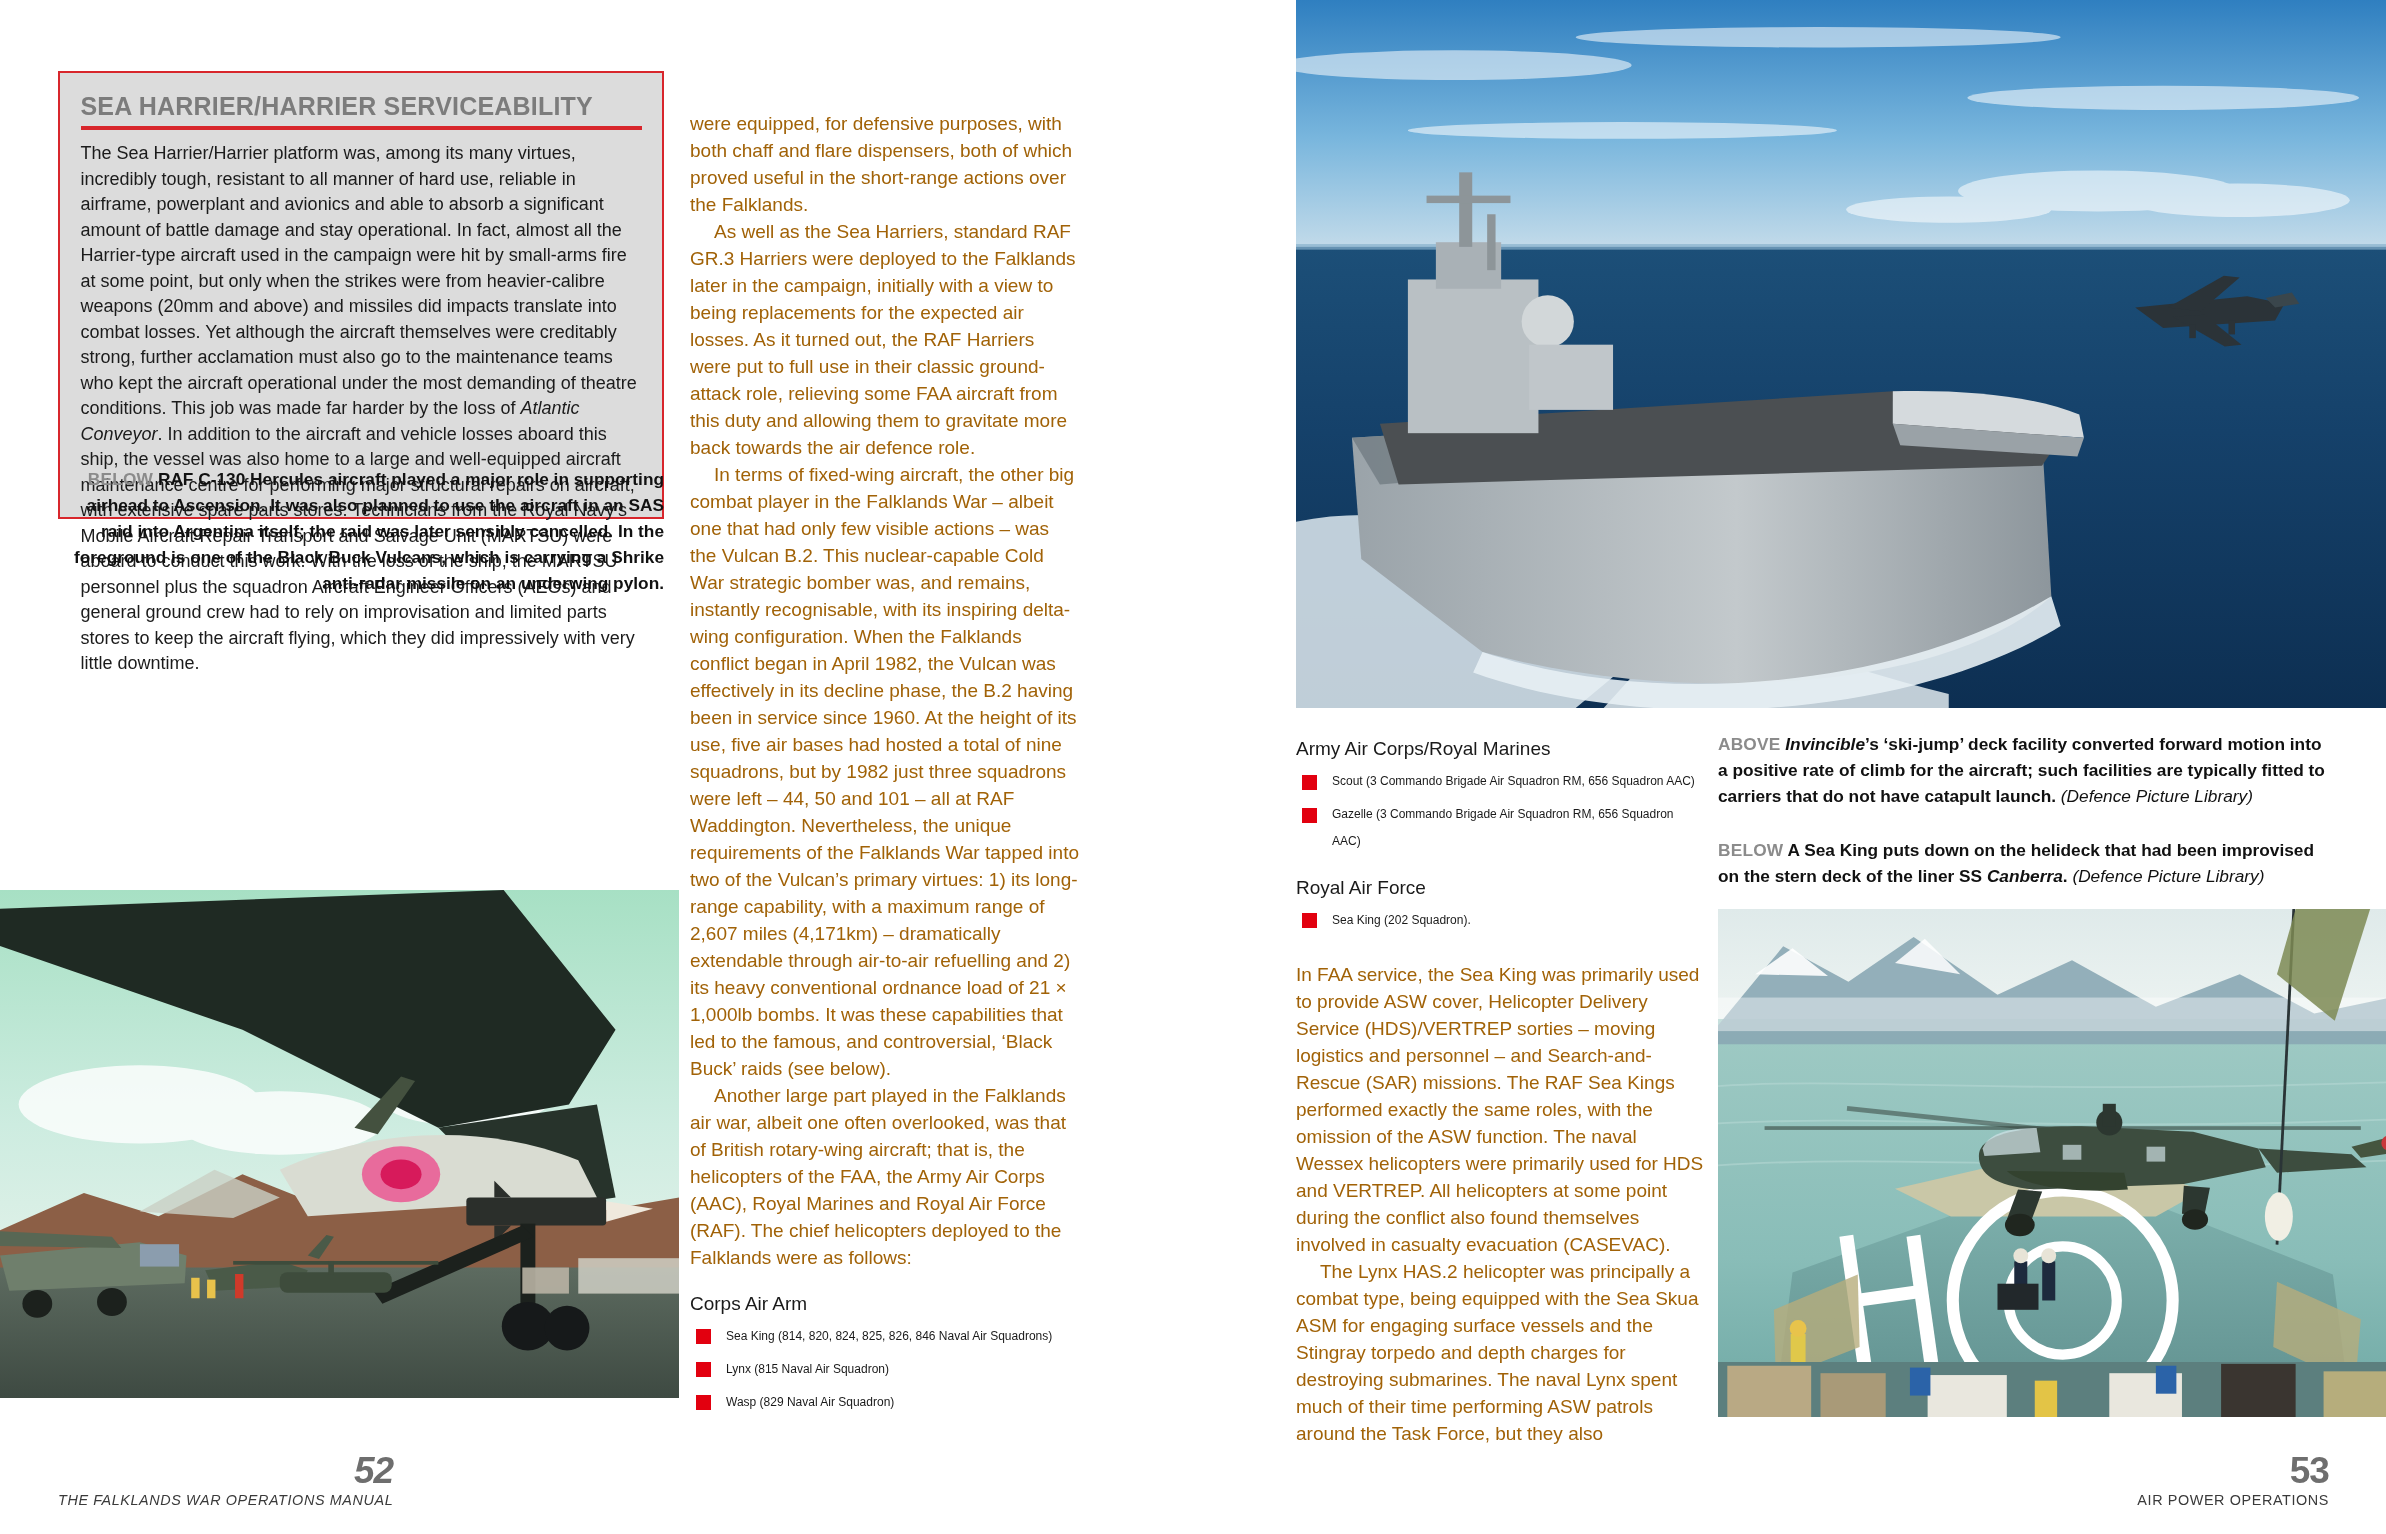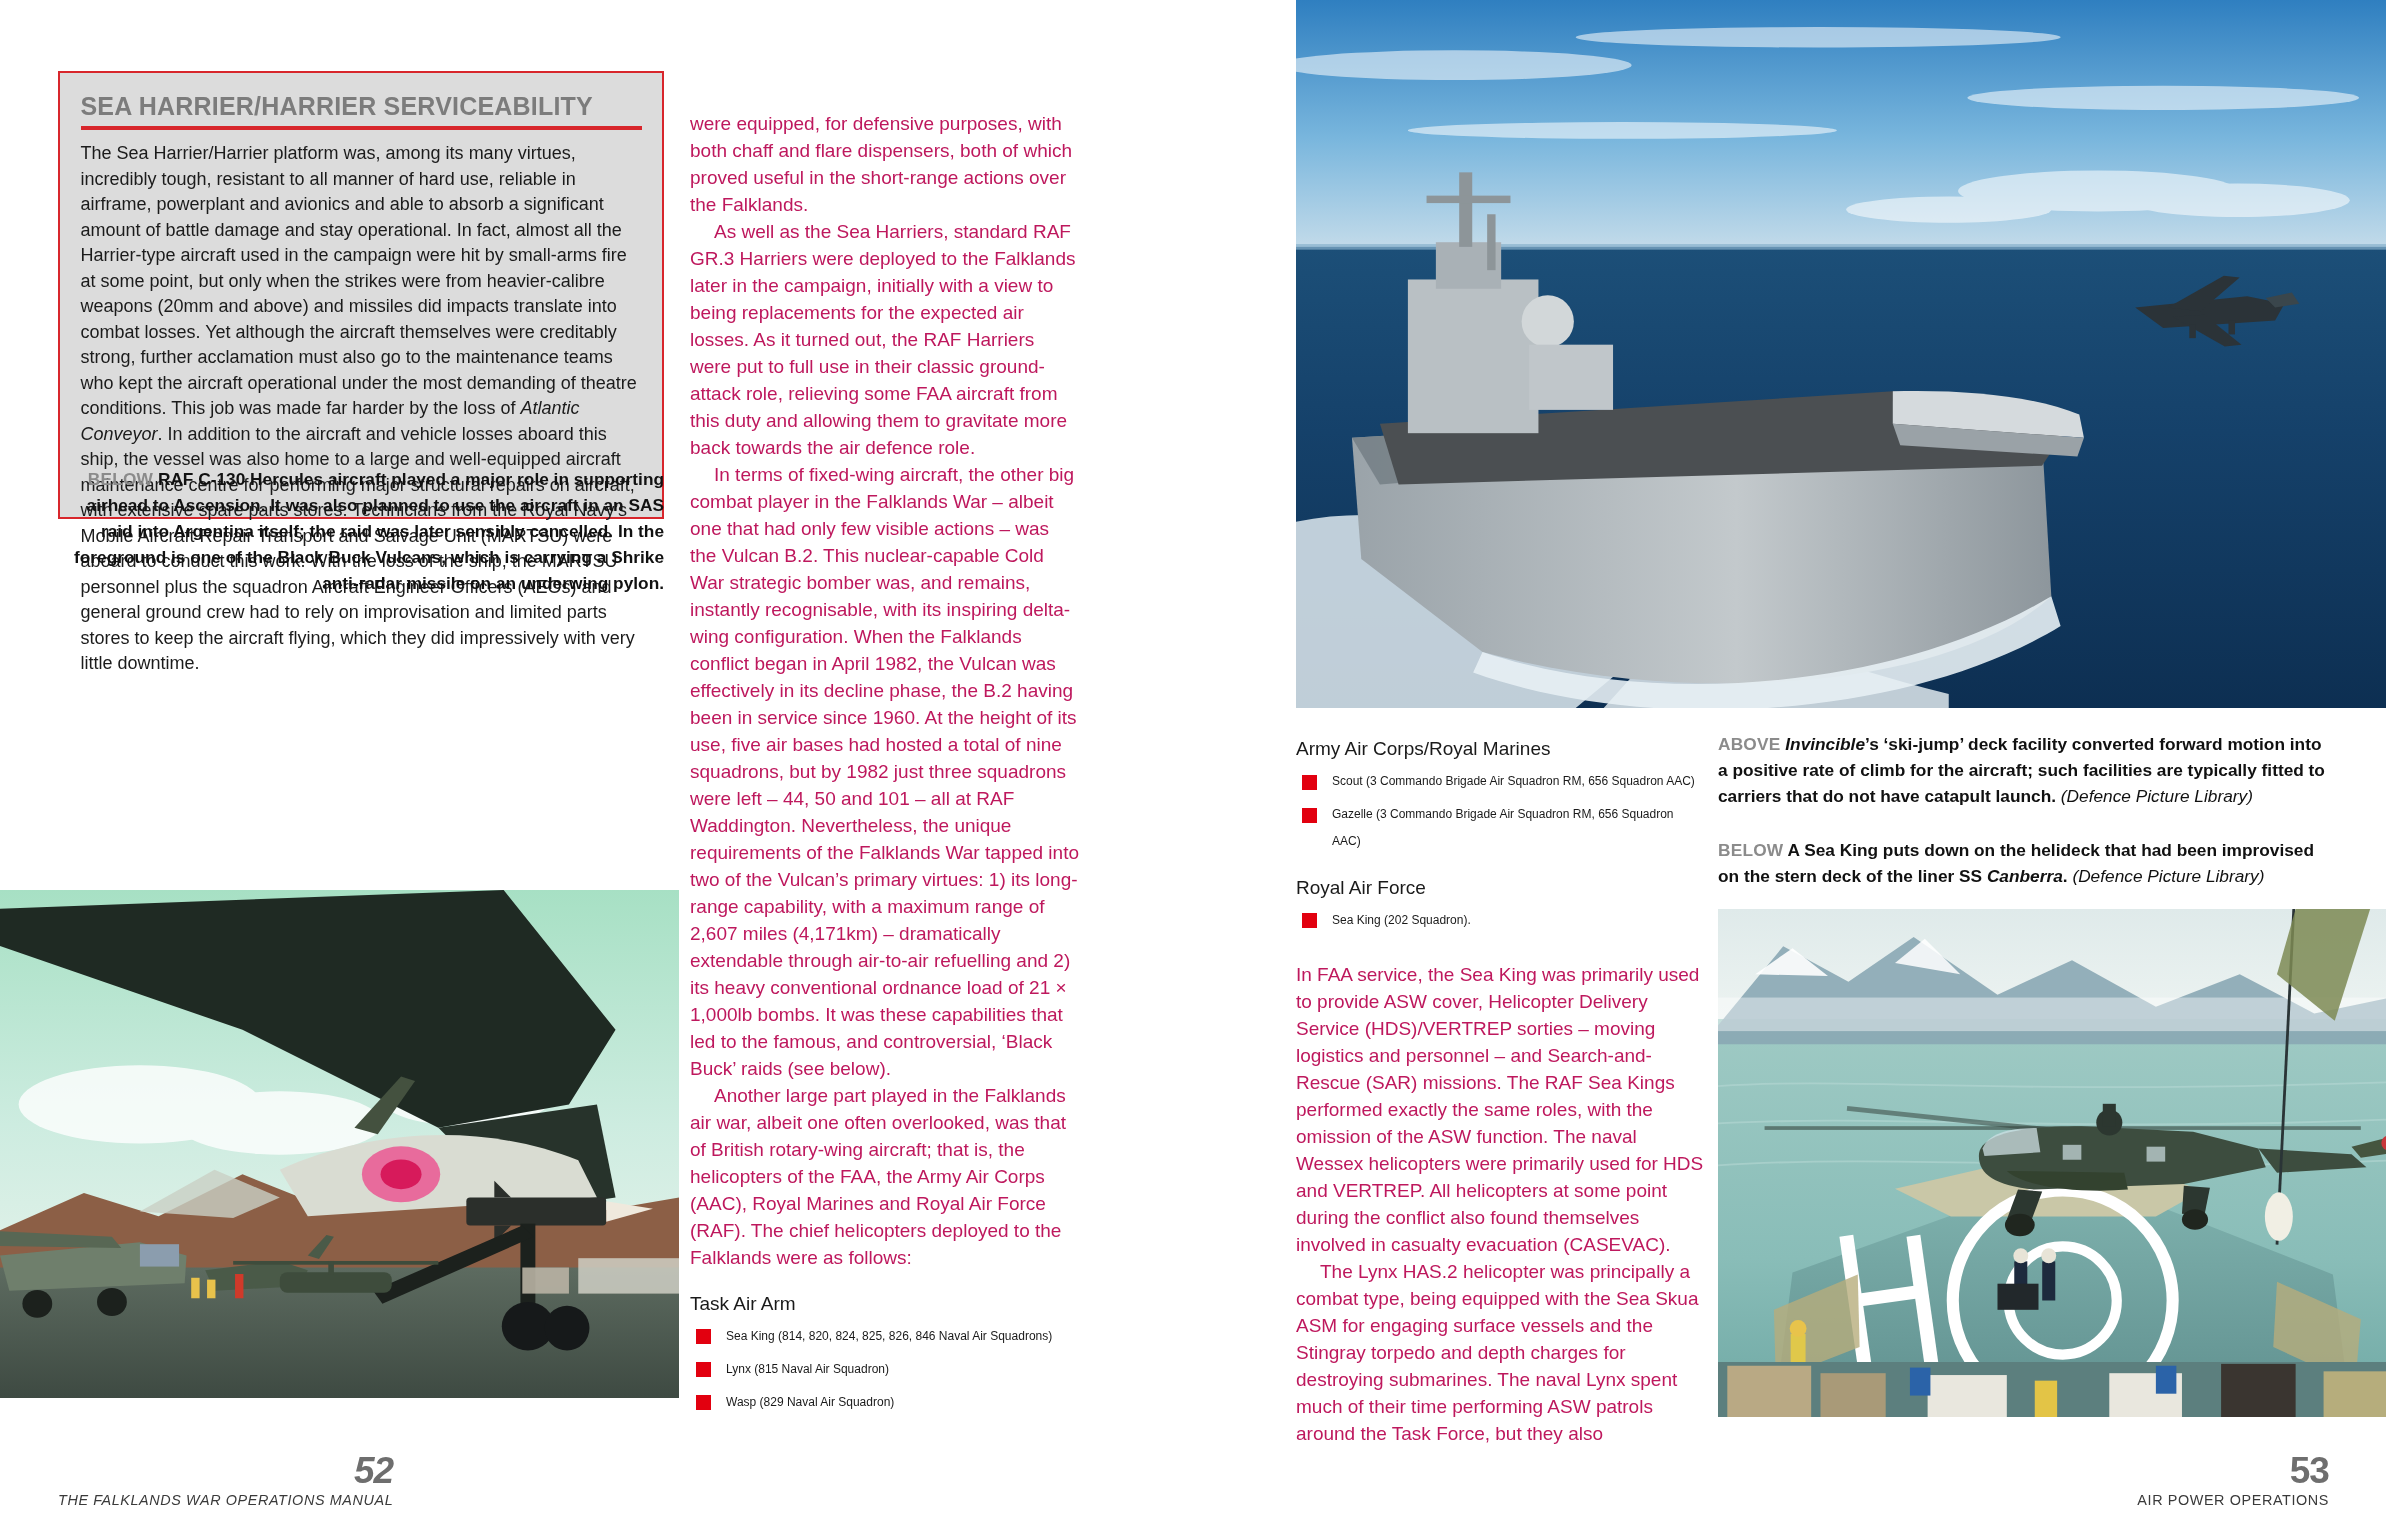--- a/index.html
+++ b/index.html
@@ -1,20 +1,20 @@
 <!DOCTYPE html>
 <html style="font-size:15px"><head>
 <meta charset="utf-8">
 <style>
   html,body{margin:0;padding:0;background:#fff;}
   body{width:2387px;height:1534px;font-family:"Liberation Sans",sans-serif;color:#1a1a1a;-webkit-font-smoothing:antialiased;}
   .spread{position:relative;width:2387px;height:1534px;overflow:hidden;background:#ffffff;}
 
   
-  .body-text{font-size:19px;line-height:27px;text-align:left;color:#be185d;}
+  .body-text{font-size:19px;line-height:27px;text-align:left;color:#a16207;}
   .body-text p{margin:0;}
   .body-text p + p{text-indent:24px;}
   .caption{font-size:17.3px;line-height:26px;font-weight:bold;color:#111;}
   .caption .lead{color:#8b8b8b;font-weight:bold;letter-spacing:0.2px;}
   .caption em{font-style:italic;}
   .caption .credit{font-weight:normal;font-style:italic;}
 
   
   .panel{position:absolute;left:58px;top:71px;width:606px;height:448px;
          background:#dcdcdc;border:2.8px solid #d8262c;box-sizing:border-box;padding:15px 20.5px 13px 20.5px;}
@@ -209,21 +209,21 @@
     </svg>
   </div>
 
   <div class="col" id="col2">
     <div class="body-text">
       <p>were equipped, for defensive purposes, with both chaff and flare dispensers, both of which proved useful in the short-range actions over the Falklands.</p>
       <p>As well as the Sea Harriers, standard RAF GR.3 Harriers were deployed to the Falklands later in the campaign, initially with a view to being replacements for the expected air losses. As it turned out, the RAF Harriers were put to full use in their classic ground-attack role, relieving some FAA aircraft from this duty and allowing them to gravitate more back towards the air defence role.</p>
       <p>In terms of fixed-wing aircraft, the other big combat player in the Falklands War – albeit one that had only few visible actions – was the Vulcan B.2. This nuclear-capable Cold War strategic bomber was, and remains, instantly recognisable, with its inspiring delta-wing configuration. When the Falklands conflict began in April 1982, the Vulcan was effectively in its decline phase, the B.2 having been in service since 1960. At the height of its use, five air bases had hosted a total of nine squadrons, but by 1982 just three squadrons were left – 44, 50 and 101 – all at RAF Waddington. Nevertheless, the unique requirements of the Falklands War tapped into two of the Vulcan’s primary virtues: 1) its long-range capability, with a maximum range of 2,607 miles (4,171km) – dramatically extendable through air-to-air refuelling and 2) its heavy conventional ordnance load of 21 × 1,000lb bombs. It was these capabilities that led to the famous, and controversial, ‘Black Buck’ raids (see below).</p>
       <p>Another large part played in the Falklands air war, albeit one often overlooked, was that of British rotary-wing aircraft; that is, the helicopters of the FAA, the Army Air Corps (AAC), Royal Marines and Royal Air Force (RAF). The chief helicopters deployed to the Falklands were as follows:</p>
     </div>
-    <div class="list-head">Task Air Arm</div>
+    <div class="list-head">Corps Air Arm</div>
     <ul class="sq">
       <li><span class="bullet"></span><span>Sea King (814, 820, 824, 825, 826, 846 Naval Air Squadrons)</span></li>
       <li><span class="bullet"></span></li>
       <li><span class="bullet"></span><span>Lynx (815 Naval Air Squadron)</span></li>
       <li><span class="bullet"></span><span>Wasp (829 Naval Air Squadron)</span></li>
     </ul>
   </div>
 
   <div class="col" id="col3">
     <div class="list-head" style="margin-top:0">Army Air Corps/Royal Marines</div>

